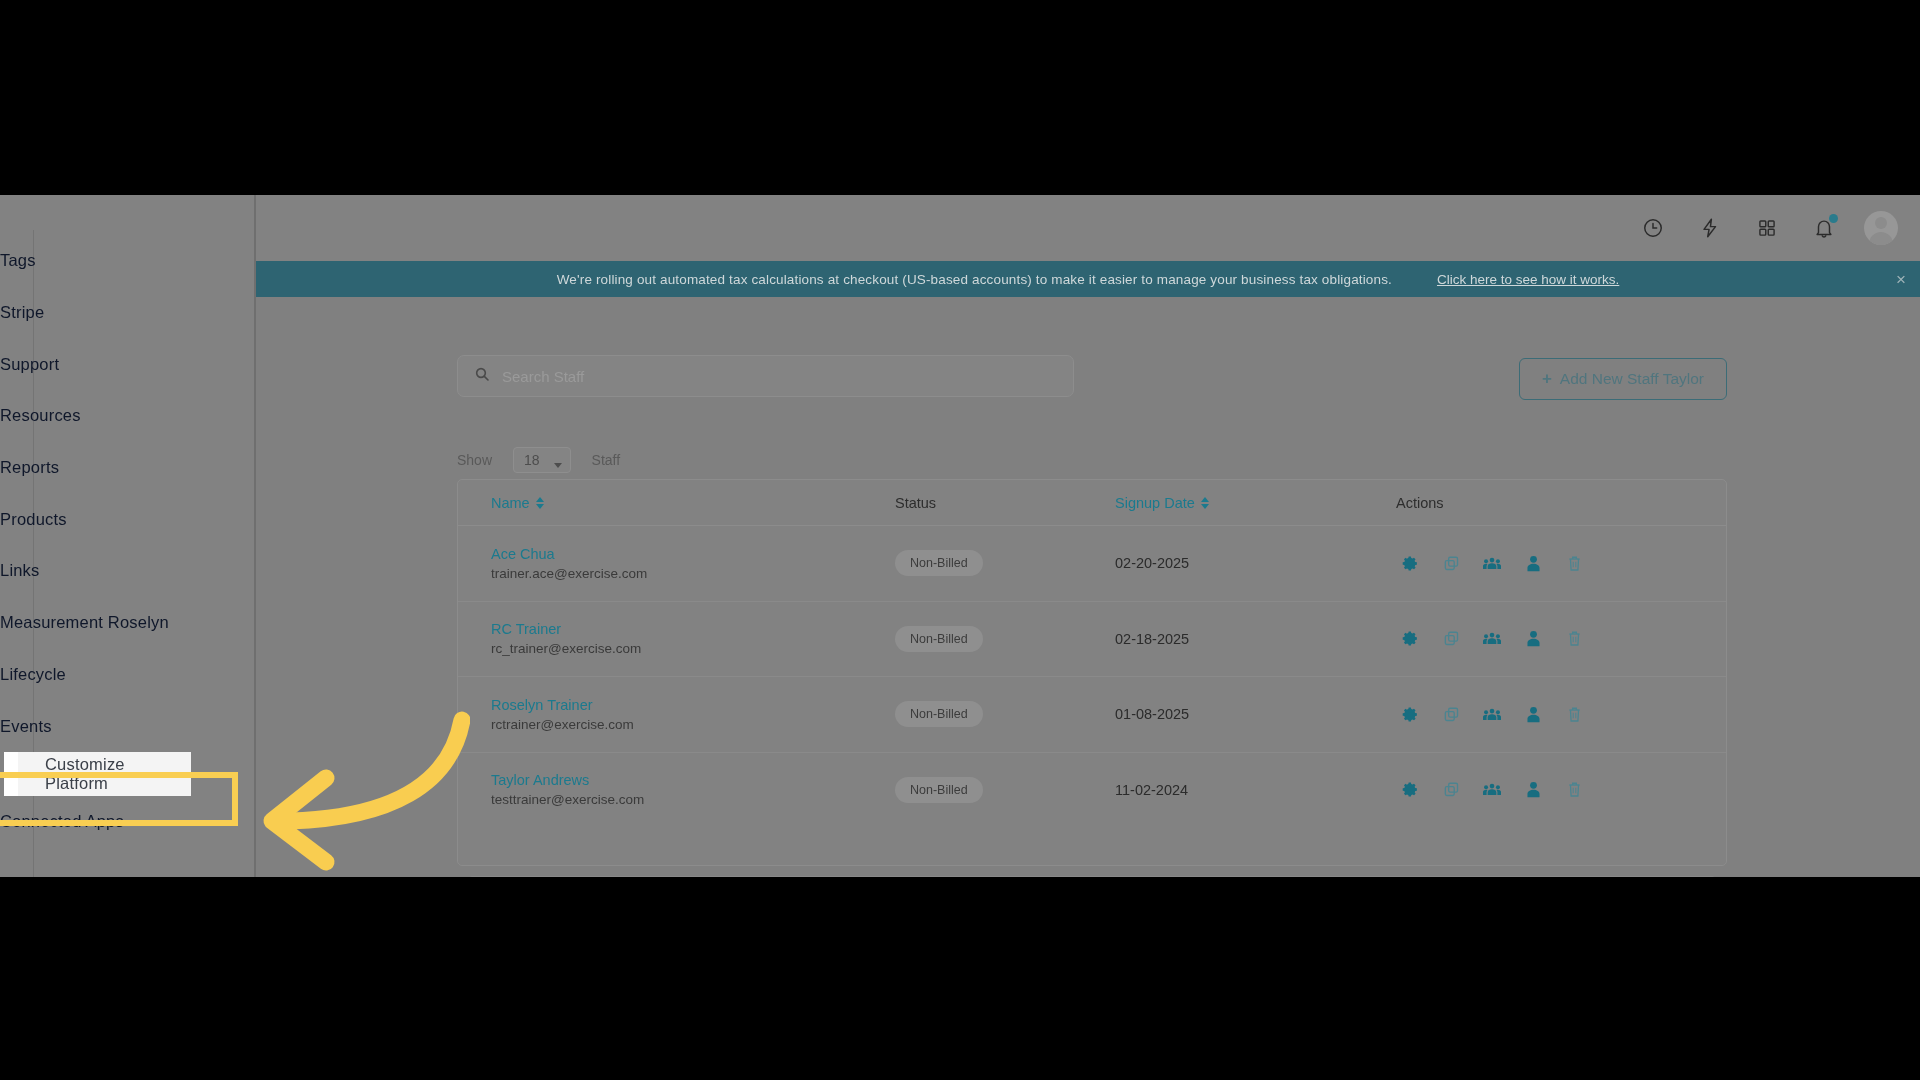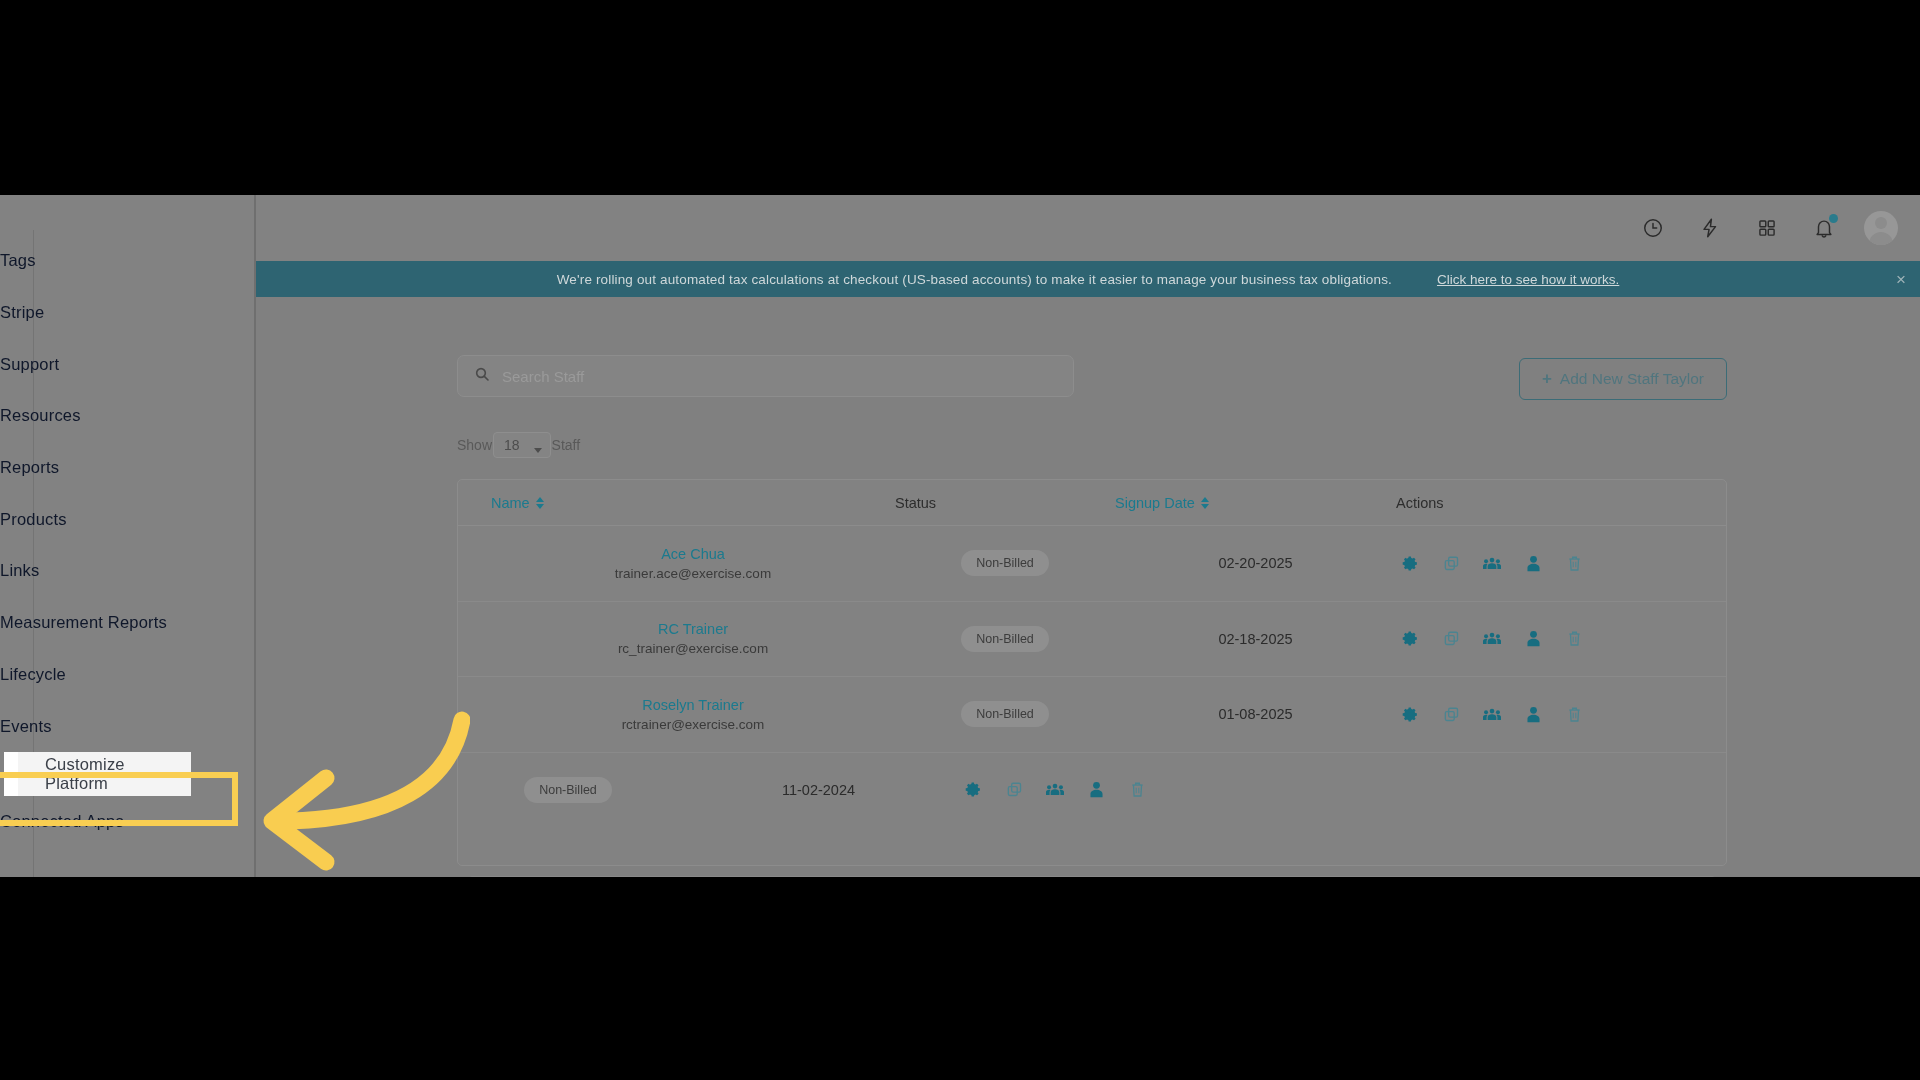--- a/index.html
+++ b/index.html
@@ -269,24 +269,24 @@
     align-items: center;
     gap: 8px;
     cursor: pointer;
     white-space: nowrap;
   }
   #add-btn .plus { font-size: 17px; font-weight: bold; }
 
   #show-row {
     position: absolute;
     left: 201px;
-    top: 135px;
-    display: flex;
-    align-items: center;
-    gap: 1px;
+    top: 150px;
+    display: flex;
+    align-items: center;
+    gap: 21px;
     font-size: 14px;
     color: #595959;
   }
   #page-size-select {
     border: 1px solid #8e8e8e;
     border-radius: 4px;
     background: #848484;
     padding: 4px 8px 4px 10px;
     font-size: 14px;
     color: #4d4d4d;
@@ -349,21 +349,20 @@
     display: block;
   }
   .sort-glyph i.up   { border-bottom: 5px solid #1b7a8e; }
   .sort-glyph i.down { border-top: 5px solid #1b7a8e; }
 
   .tr {
     display: flex;
     align-items: center;
     height: 74.5px;
     border-bottom: 1px solid #8a8a8a;
-    text-align: center;
   }
   .tr:last-child { border-bottom: none; }
 
   .staff-name {
     font-size: 14.5px;
     color: #1b7a8e;
     cursor: pointer;
     margin-bottom: 4px;
     display: block;
   }
@@ -454,21 +453,21 @@
           <div class="nav-item">
             <span>Reports</span>
           </div>
           <div class="nav-item">
             <span>Products</span>
           </div>
           <div class="nav-item">
             <span>Links</span>
           </div>
           <div class="nav-item">
-            <span>Measurement Reports</span>
+            <span>Measurement Roselyn</span>
           </div>
           <div class="nav-item">
             <span>Lifecycle</span>
           </div>
           <div class="nav-item">
             <span>Events</span>
           </div>
           <div class="nav-item active">
             <span>Customize Platform</span>
           </div>
@@ -706,20 +705,24 @@
                   <svg width="15" height="17" viewBox="0 0 18 22" fill="none" stroke="currentColor" stroke-width="1.7">
                     <path d="M2.4 5.2h13.2"></path>
                     <path d="M6.6 5.2V2.9h4.8v2.3"></path>
                     <path d="M3.8 5.2 4.6 19.4h8.8l.8-14.2"></path>
                     <path d="M7.3 8.8v7M10.7 8.8v7" stroke-width="1.3"></path>
                   </svg>
                 </span>
               </div>
             </div>
             <div class="tr">
+              <div class="col-name">
+                <a class="staff-name">Taylor Andrews</a>
+                <span class="staff-email">testtrainer@exercise.com</span>
+              </div>
               <div class="col-status"><span class="status-pill">Non-Billed</span></div>
               <div class="col-date"><span class="cell-date">11-02-2024</span></div>
               <div class="col-actions actions-cell">
                 <span class="act-icon">
                   <svg width="17" height="17" viewBox="0 0 24 24" fill="currentColor">
                     <path d="M12 8.3a3.7 3.7 0 1 0 0 7.4 3.7 3.7 0 0 0 0-7.4zm0 5.6a1.9 1.9 0 1 1 0-3.8 1.9 1.9 0 0 1 0 3.8z"></path>
                     <path d="M21 13.6v-3.2l-2.4-.5a6.9 6.9 0 0 0-.8-1.9l1.3-2-2.2-2.2-2 1.3a6.9 6.9 0 0 0-1.9-.8L12.6 2h-3.2l-.5 2.4a6.9 6.9 0 0 0-1.9.8l-2-1.3L2.8 6.1l1.3 2a6.9 6.9 0 0 0-.8 1.9L1 10.4v3.2l2.3.5c.18.67.45 1.3.8 1.9l-1.3 2 2.2 2.2 2-1.3c.6.35 1.23.62 1.9.8l.5 2.3h3.2l.5-2.3c.67-.18 1.3-.45 1.9-.8l2 1.3 2.2-2.2-1.3-2c.35-.6.62-1.23.8-1.9l2.3-.5z"></path>
                   </svg>
                 </span>
                 <span class="act-icon muted">

